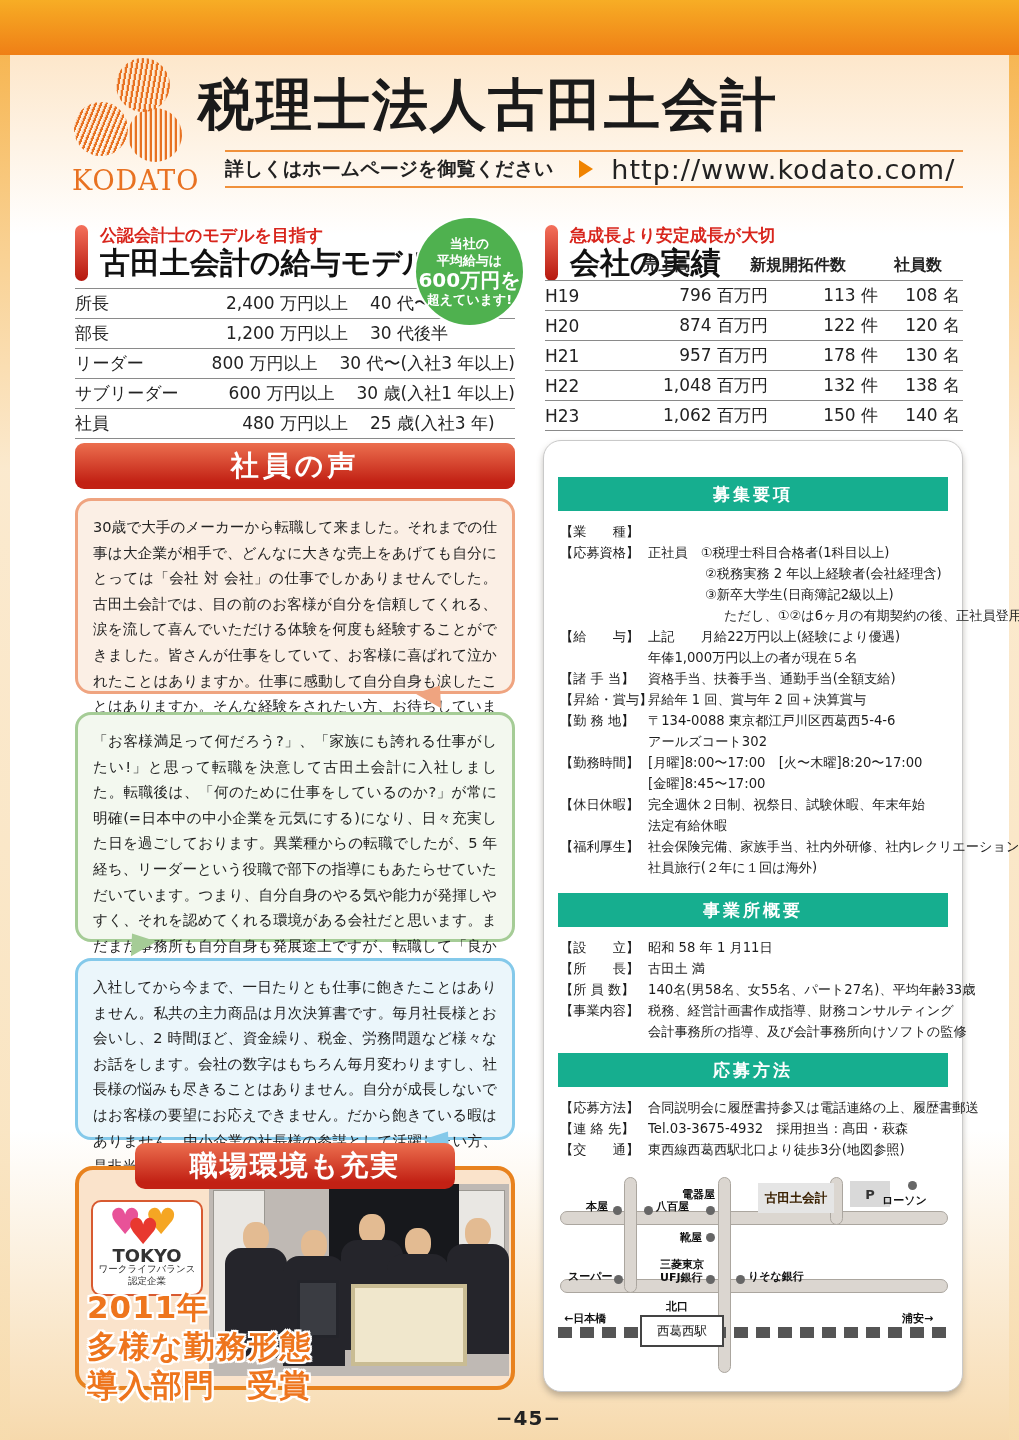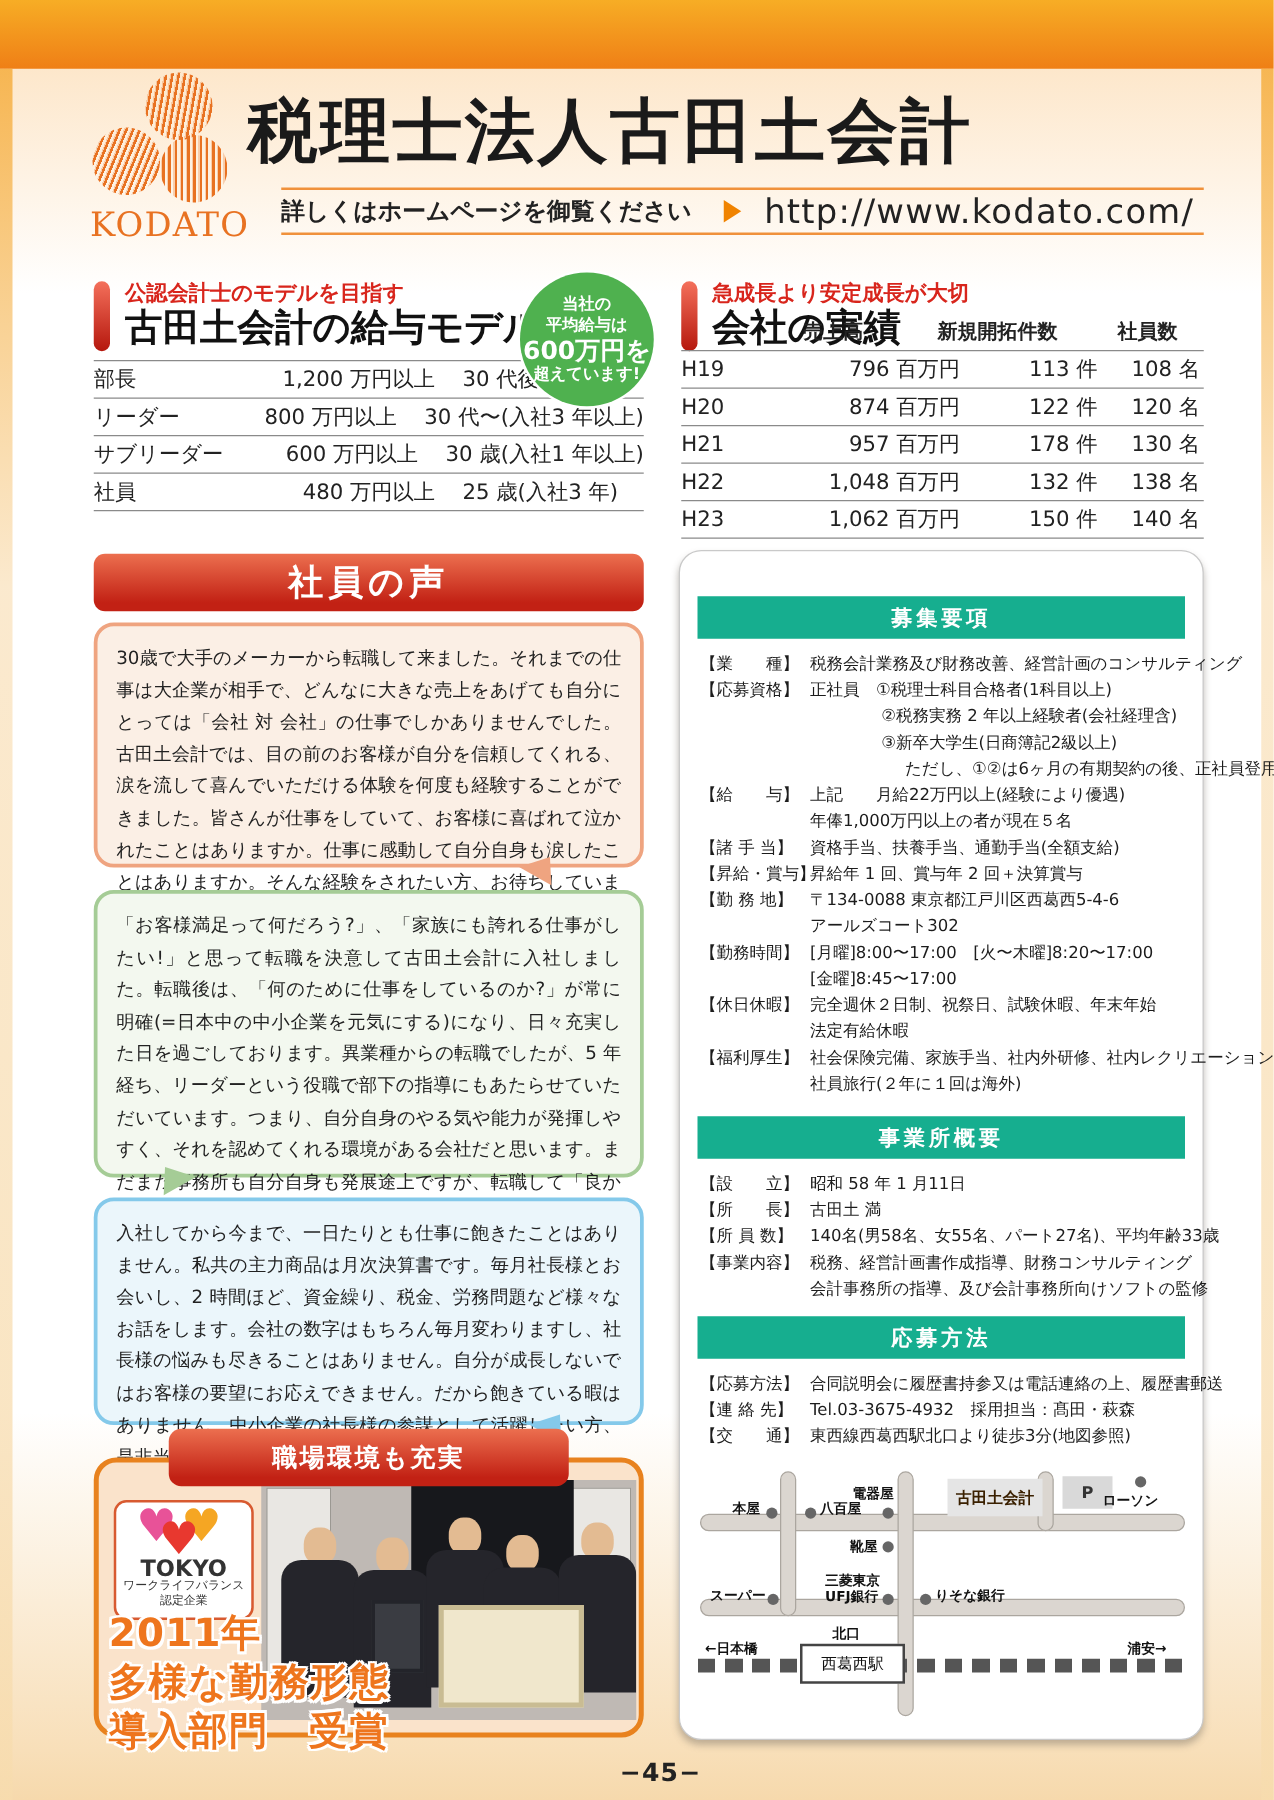--- a/index.html
+++ b/index.html
@@ -61,21 +61,21 @@
   .bubble .tail { position:absolute; width:0; height:0; border-style:solid; }
   .b1 { top:498px; height:196px; background:#FBEFE5; border:3px solid #EFA480; }
   .b1 .tail { right:68px; bottom:-20px; border-width:22px 6px 0 20px; border-color:#EFA480 transparent transparent transparent; transform:rotate(-18deg); }
   .b2 { top:712px; height:230px; background:#F3F8EF; border:3px solid #A5CC96; }
   .b2 .tail { left:50px; bottom:-20px; border-width:22px 20px 0 6px; border-color:#A5CC96 transparent transparent transparent; transform:rotate(18deg); }
   .b3 { top:958px; height:182px; background:#EBF6FB; border:3px solid #84C9EA; }
   .b3 .tail { right:60px; bottom:-20px; border-width:22px 6px 0 20px; border-color:#84C9EA transparent transparent transparent; transform:rotate(-18deg); }
 
   
   .wp-banner { position:absolute; left:135px; top:1143px; width:320px; height:46px; border-radius:10px; z-index:6;
-      background:linear-gradient(180deg,#EC6F4F 0%,#C22114 85%); color:#fff; font-size:20px; font-weight:900;
+      background:linear-gradient(180deg,#EC6F4F 0%,#C22114 85%); color:#fff; font-size:28px; font-weight:900;
       font-family:"DejaVu Serif","Liberation Serif",serif; display:flex; align-items:center; justify-content:center; letter-spacing:2px; }
   .wp-box { position:absolute; left:75px; top:1166px; width:440px; height:224px; background:#FAE3CB;
             border:4px solid #E8821E; border-radius:18px; }
   .tokyo-card { position:absolute; left:12px; top:30px; width:112px; height:96px; background:#fff; border:2px solid #D85A30; border-radius:10px; z-index:3; }
   .hearts { position:relative; height:46px; }
   .hearts span { position:absolute; font-size:36px; line-height:36px; }
   .h-pink { left:16px; top:2px; color:#E85298; }
   .h-org  { left:52px; top:2px; color:#F5A623; }
   .h-red  { left:34px; top:12px; color:#E8382F; }
   .tokyo-t1 { text-align:center; font-weight:bold; font-size:18px; color:#333; line-height:15px; }
@@ -156,20 +156,25 @@
     </div>
   </div>
   <div class="badge">
     <span>当社の</span>
     <span>平均給与は</span>
     <span class="big">600万円を</span>
     <span>超えています!</span>
   </div>
   <div class="salary-table">
     <div class="sal-row">
+        <span class="sal-role">所長</span>
+        <span class="sal-amt">2,400 万円以上</span>
+        <span class="sal-age">40 代〜</span>
+      </div>
+    <div class="sal-row">
         <span class="sal-role">部長</span>
         <span class="sal-amt">1,200 万円以上</span>
         <span class="sal-age">30 代後半</span>
       </div>
     <div class="sal-row">
         <span class="sal-role">リーダー</span>
         <span class="sal-amt">800 万円以上</span>
         <span class="sal-age">30 代〜(入社3 年以上)</span>
       </div>
     <div class="sal-row">
@@ -278,21 +283,20 @@
       <div>多様な勤務形態</div>
       <div>導入部門　受賞</div>
     </div>
   </div>
 
   <div class="card">
     <div class="teal-bar tb1">募集要項</div>
     <div class="info i1">
       <div class="info-line">
           <span class="lbl">【業　　種】</span>
-          <span class="txt">税務会計業務及び財務改善、経営計画のコンサルティング</span>
         </div>
       <div class="info-line">
           <span class="lbl">【応募資格】</span>
           <span class="txt">正社員　①税理士科目合格者(1科目以上)</span>
         </div>
       <div class="info-line">
           <span class="lbl"></span>
           <span class="txt ind2">②税務実務 2 年以上経験者(会社経理含)</span>
         </div>
       <div class="info-line">

